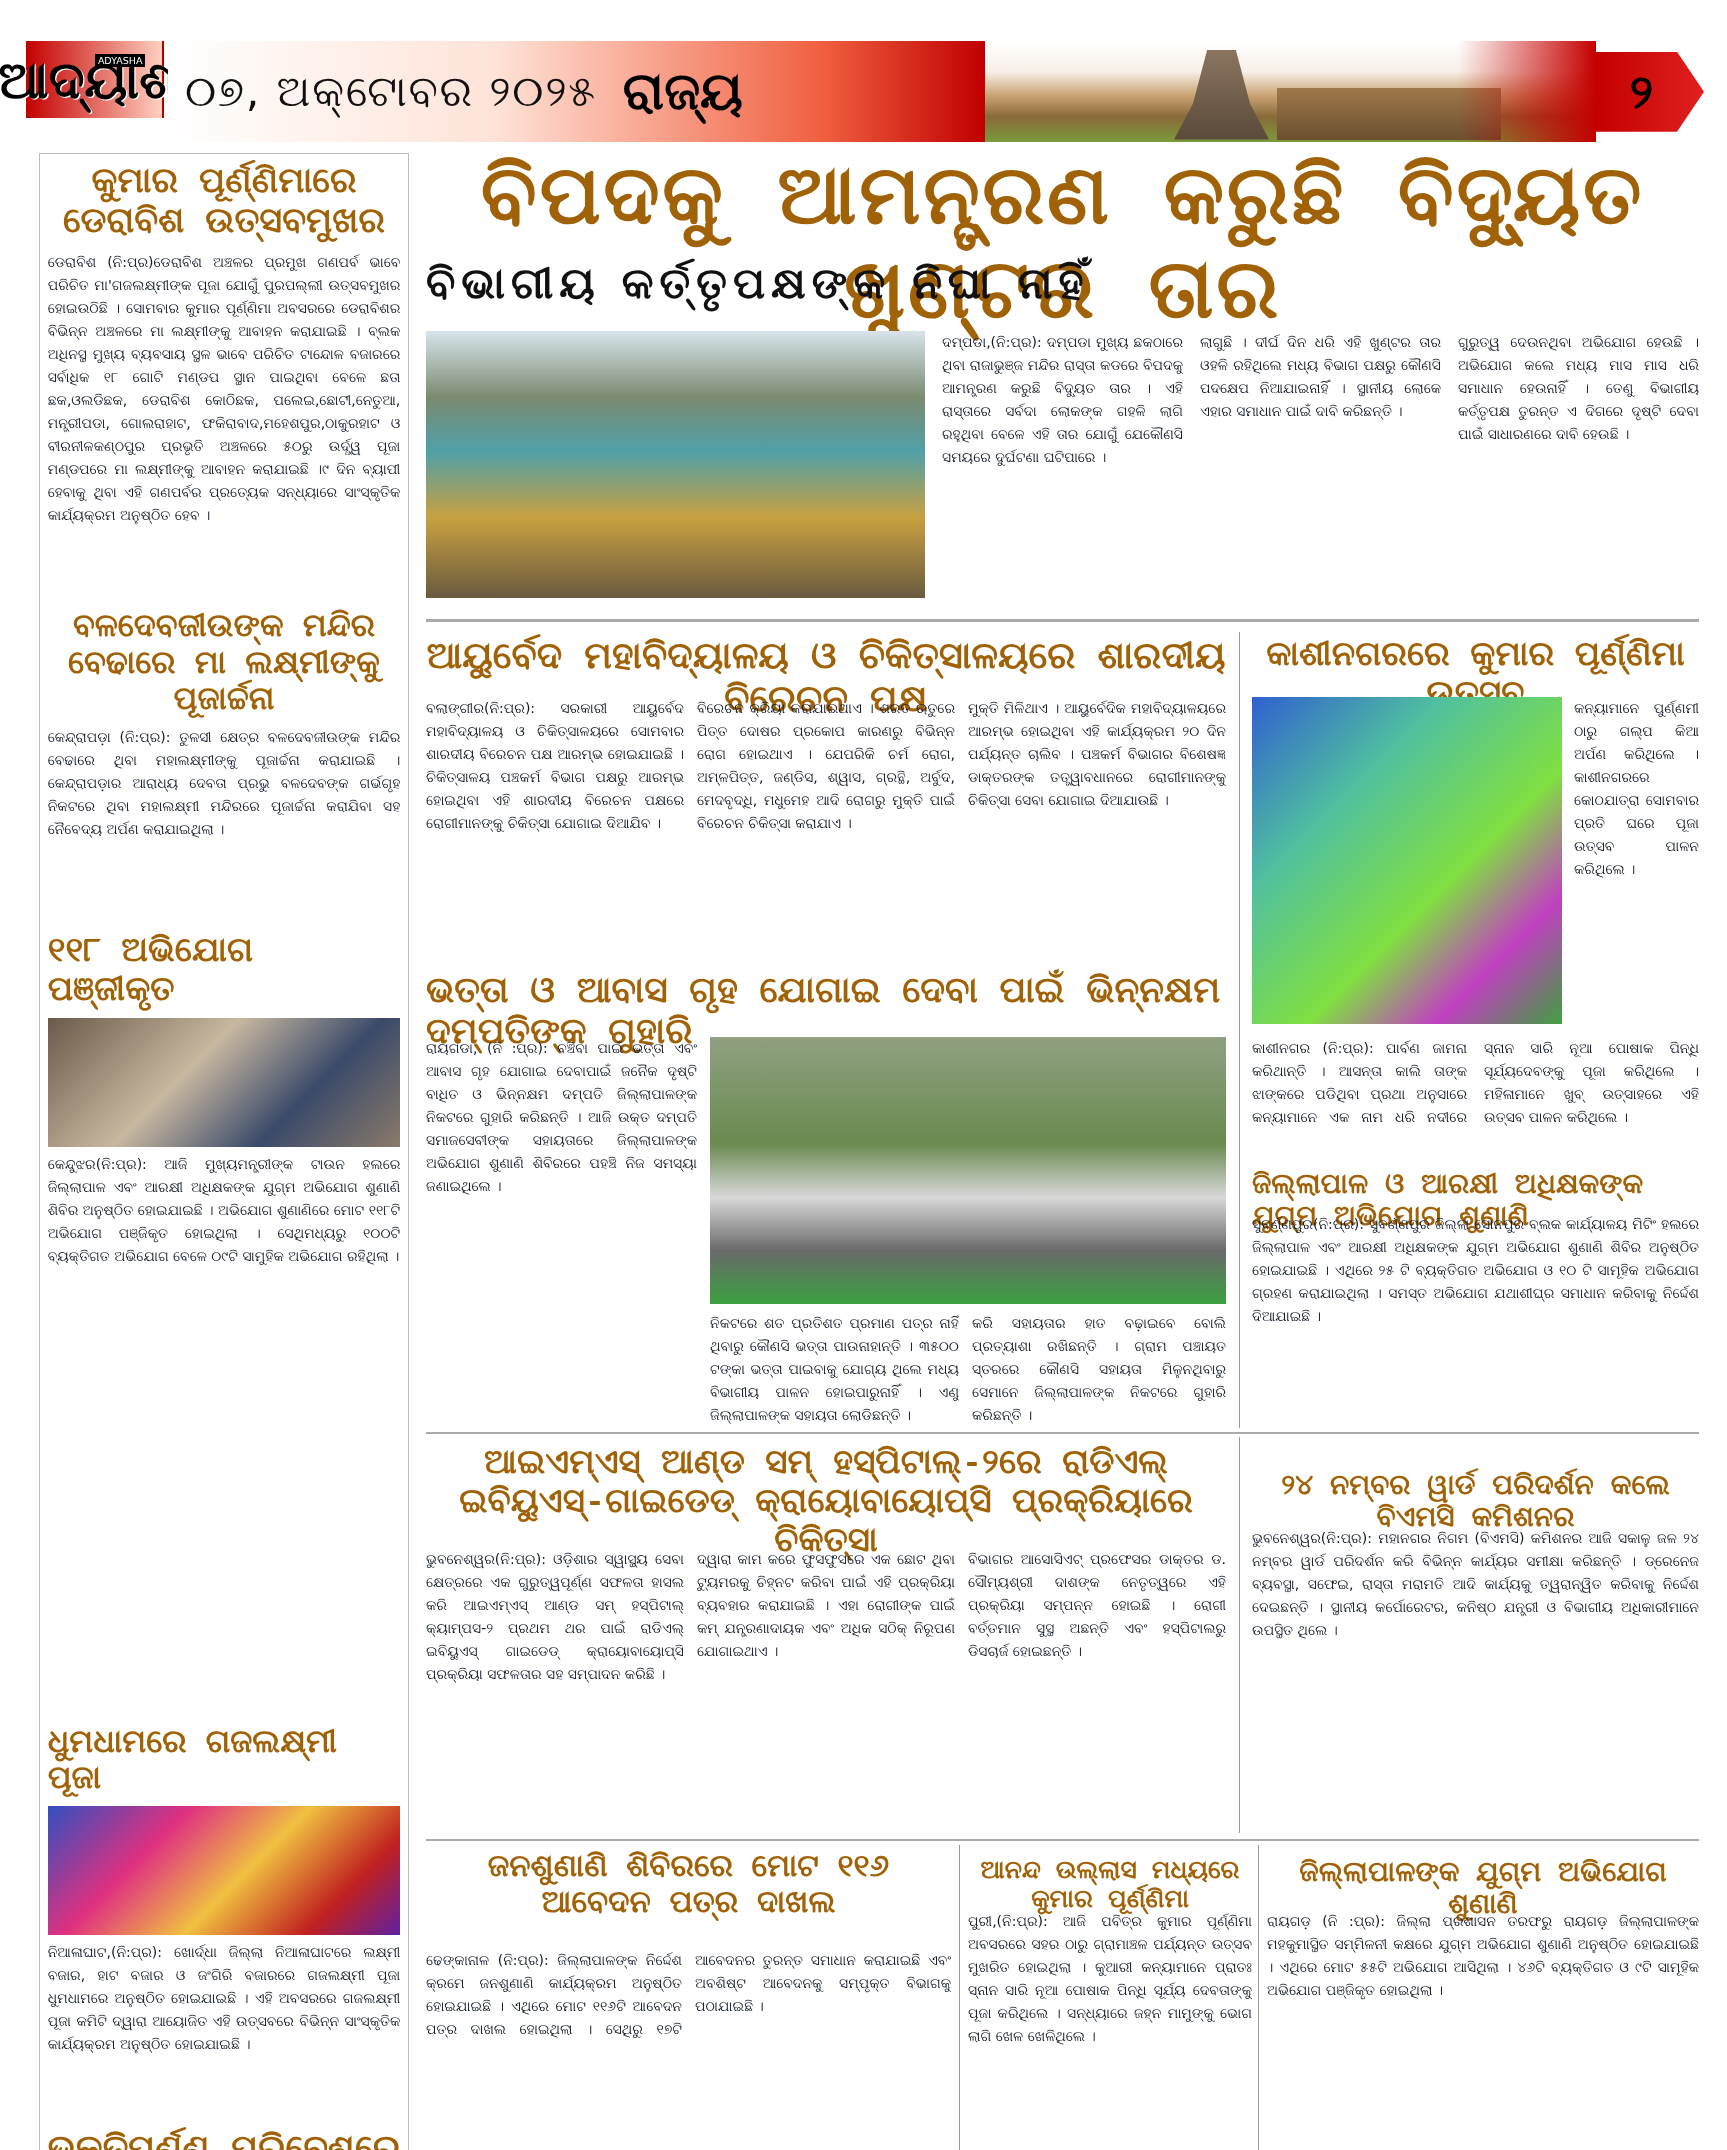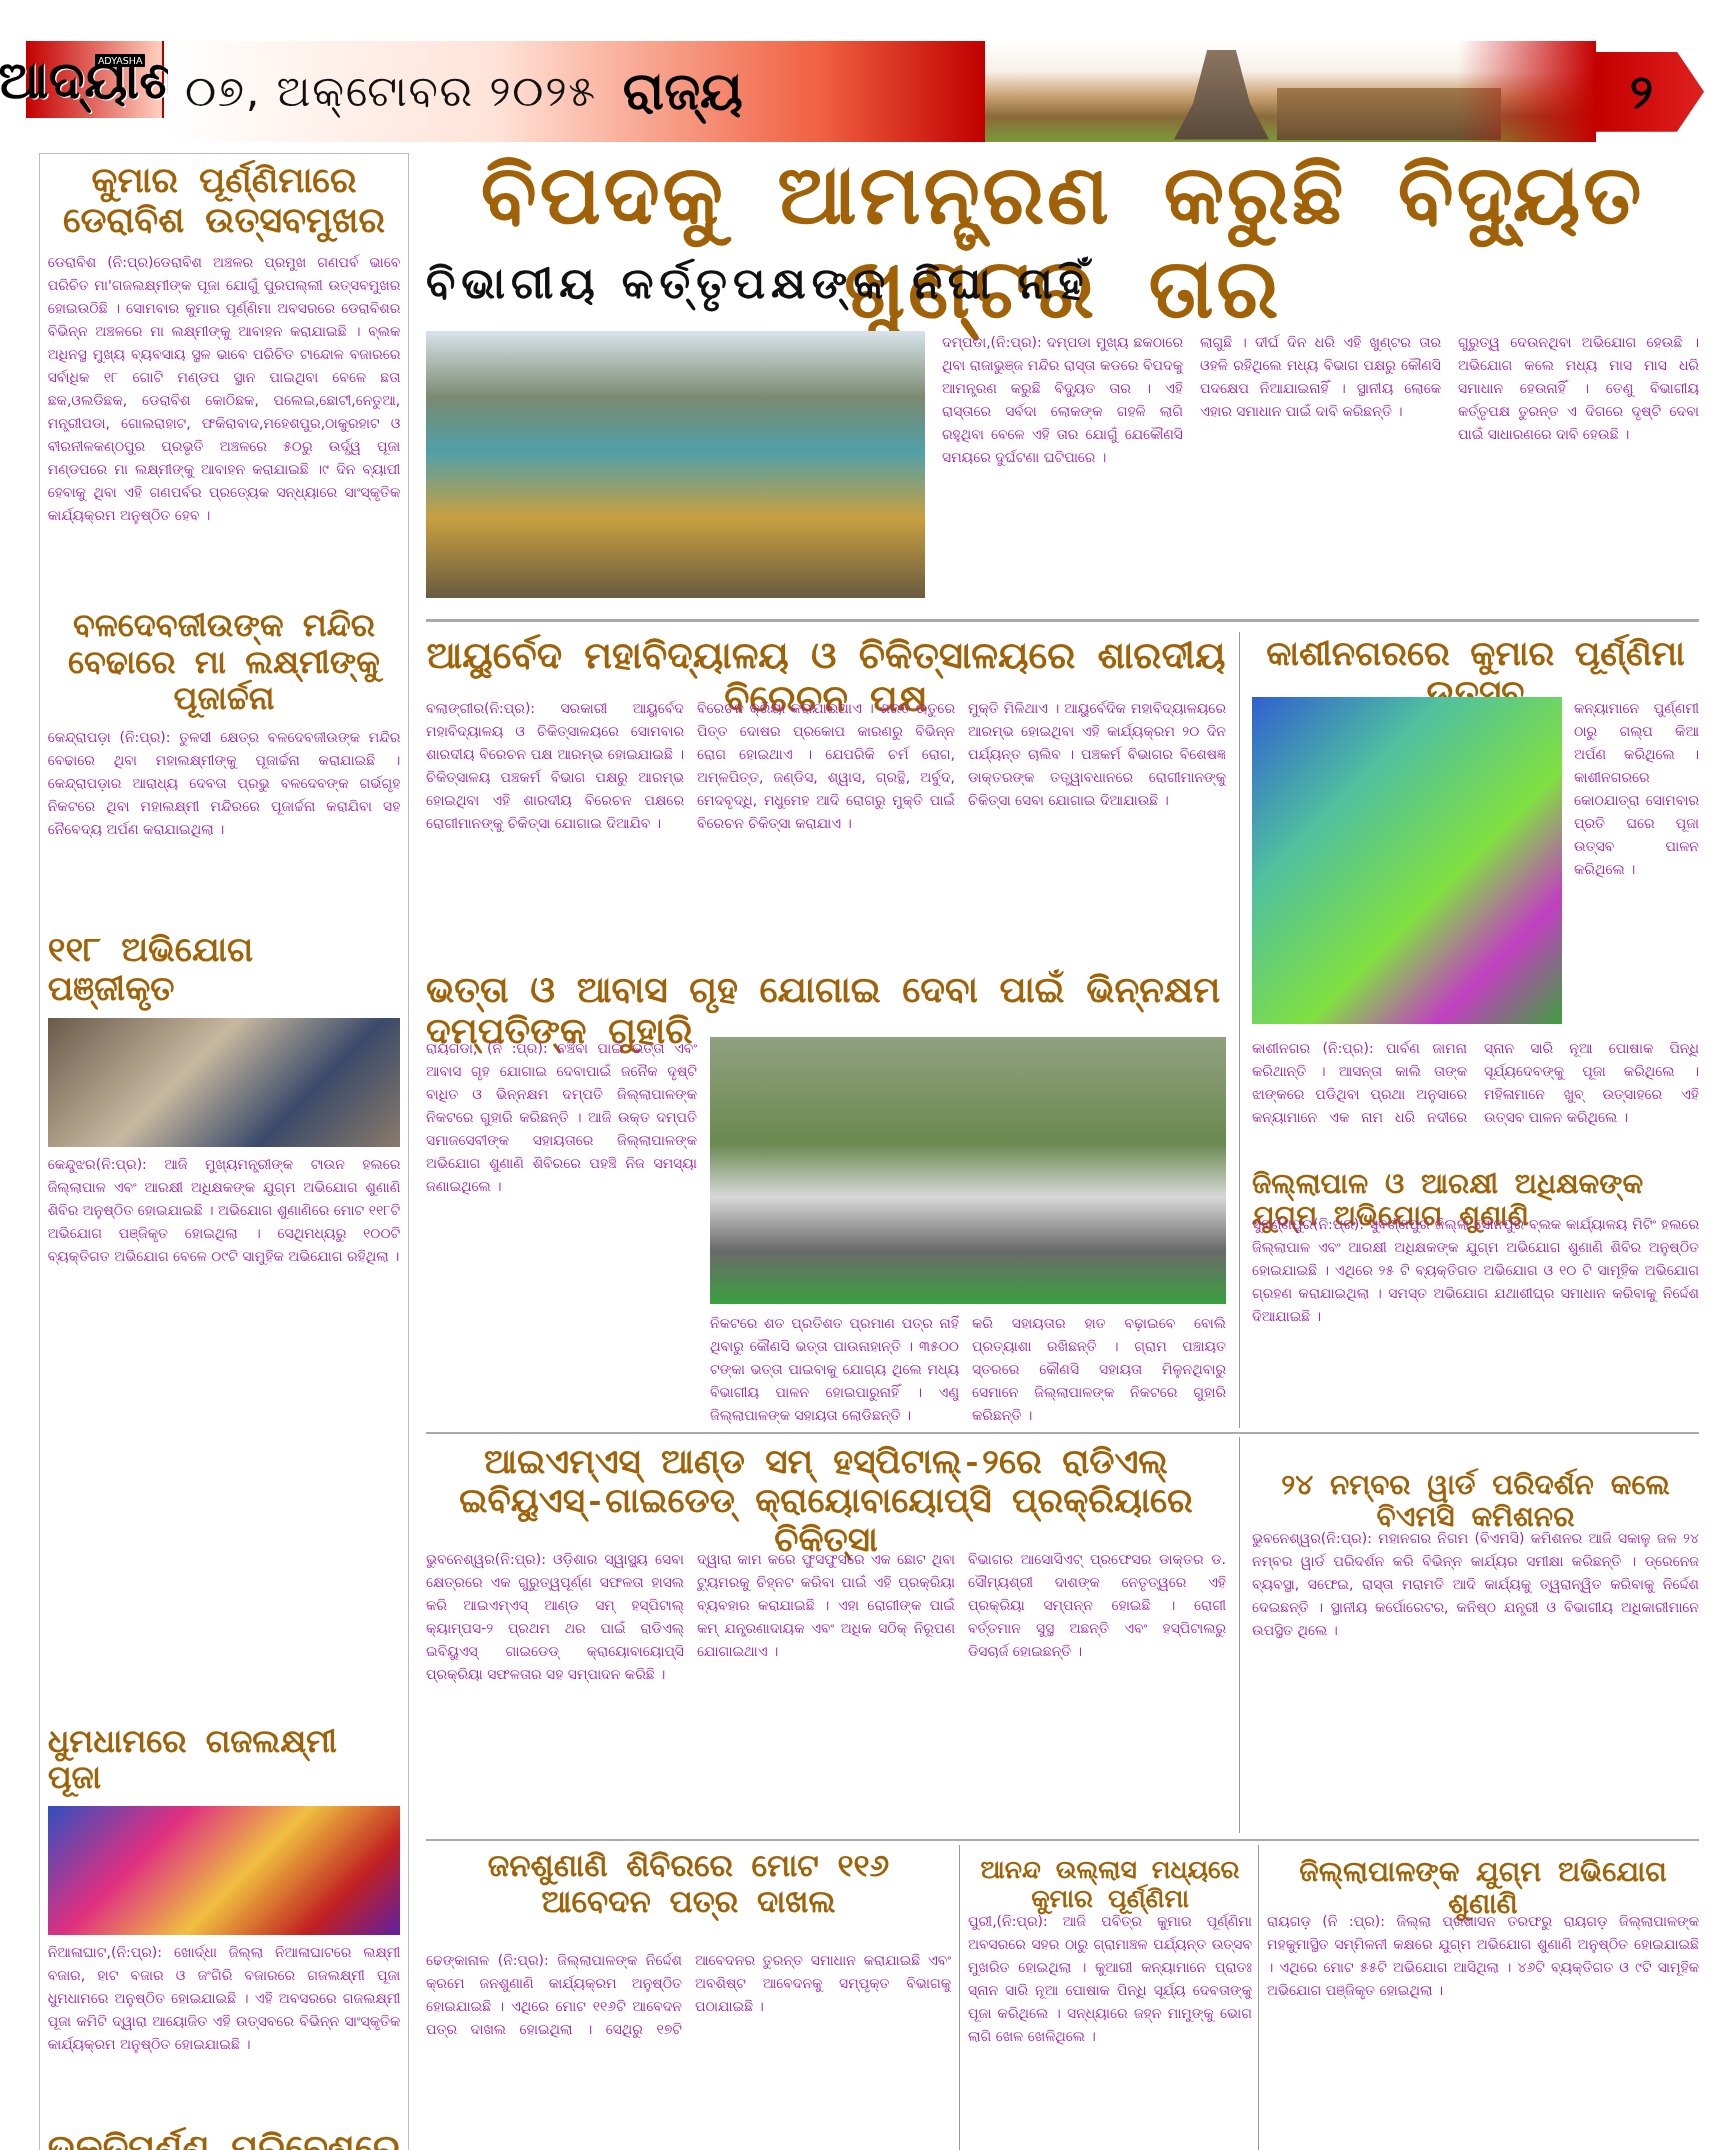--- a/index.html
+++ b/index.html
@@ -17,21 +17,21 @@
   .temple-tower{position:absolute;left:189px;top:8.6px;width:95px;height:90px;background:linear-gradient(180deg,#8b7560,#5a4a3a);clip-path:polygon(35% 0,65% 0,80% 60%,100% 100%,0 100%,20% 60%)}
   .temple-base{position:absolute;left:292px;top:47px;width:224px;height:52px;background:linear-gradient(180deg,#a0784a,#6a5030)}
   .temple-fade{position:absolute;left:473px;top:0;width:138px;height:101px;background:linear-gradient(90deg,rgba(255,255,255,0),#c40000)}
   .page-arrow{left:1570px;top:10.8px;width:108px;height:80px;background:linear-gradient(90deg,#c40000,#e02020);clip-path:polygon(0 0,75% 0,100% 50%,75% 100%,0 100%);display:flex;align-items:center;justify-content:center}
   .page-num{font-size:47px;font-weight:bold;color:#000;margin-right:17px}
   
   .leftcol{left:39px;top:153px;width:370px;height:2383px;border:0.9px solid #bbb;padding:4.3px 7.7px}
   .rule-v{background:#999;width:0.9px}
   .rule-h{background:#aaa;height:3.4px}
   h1.head{font-weight:bold;color:#a16207;text-align:center;line-height:1.15;font-family:Liberation Mono, monospace}
-  .body{font-size:14px;line-height:23px;text-align:justify;color:#a21caf}
+  .body{font-size:14px;line-height:23px;text-align:justify;color:#0f172a}
 </style>
 </head>
 <body>
 
 <div class="abs masthead">
   <div class="abs logo-box">
     <span class="logo-small">ADYASHA</span>
     <span class="logo-text">ଆଦ୍ୟାଶା</span>
   </div>
   <div class="abs date-band">

